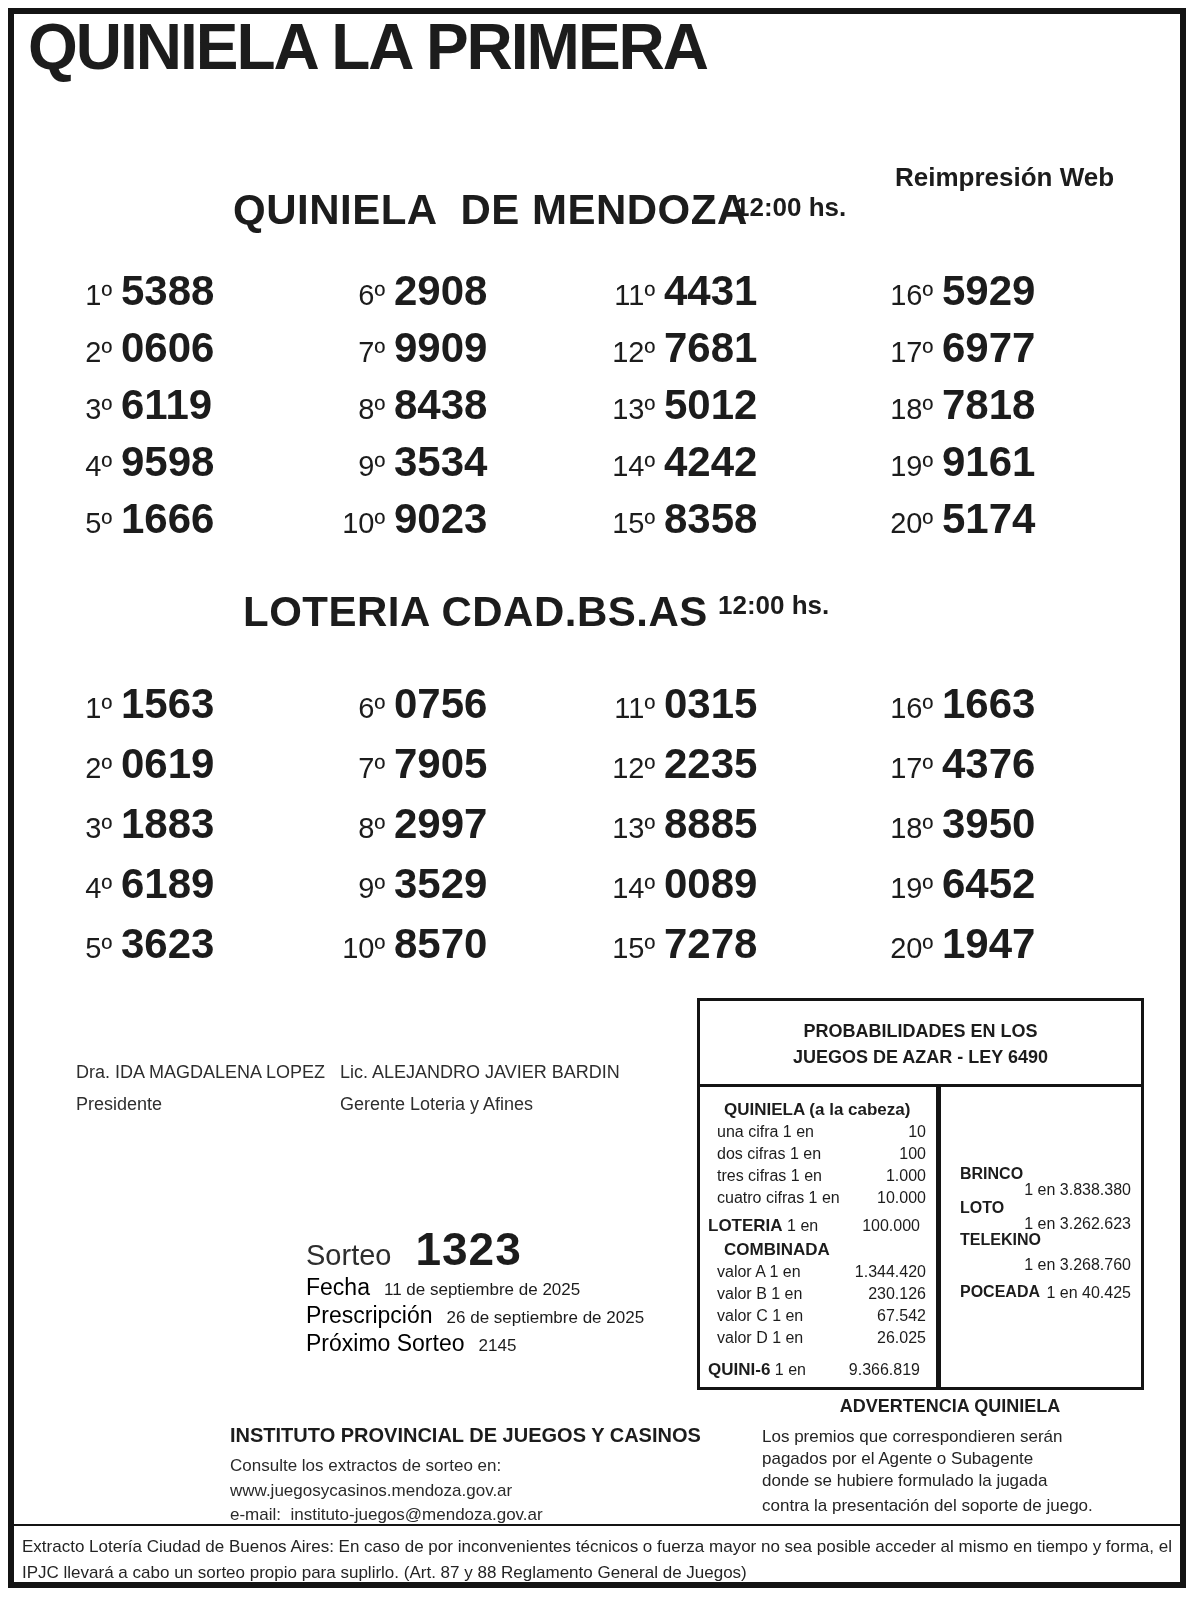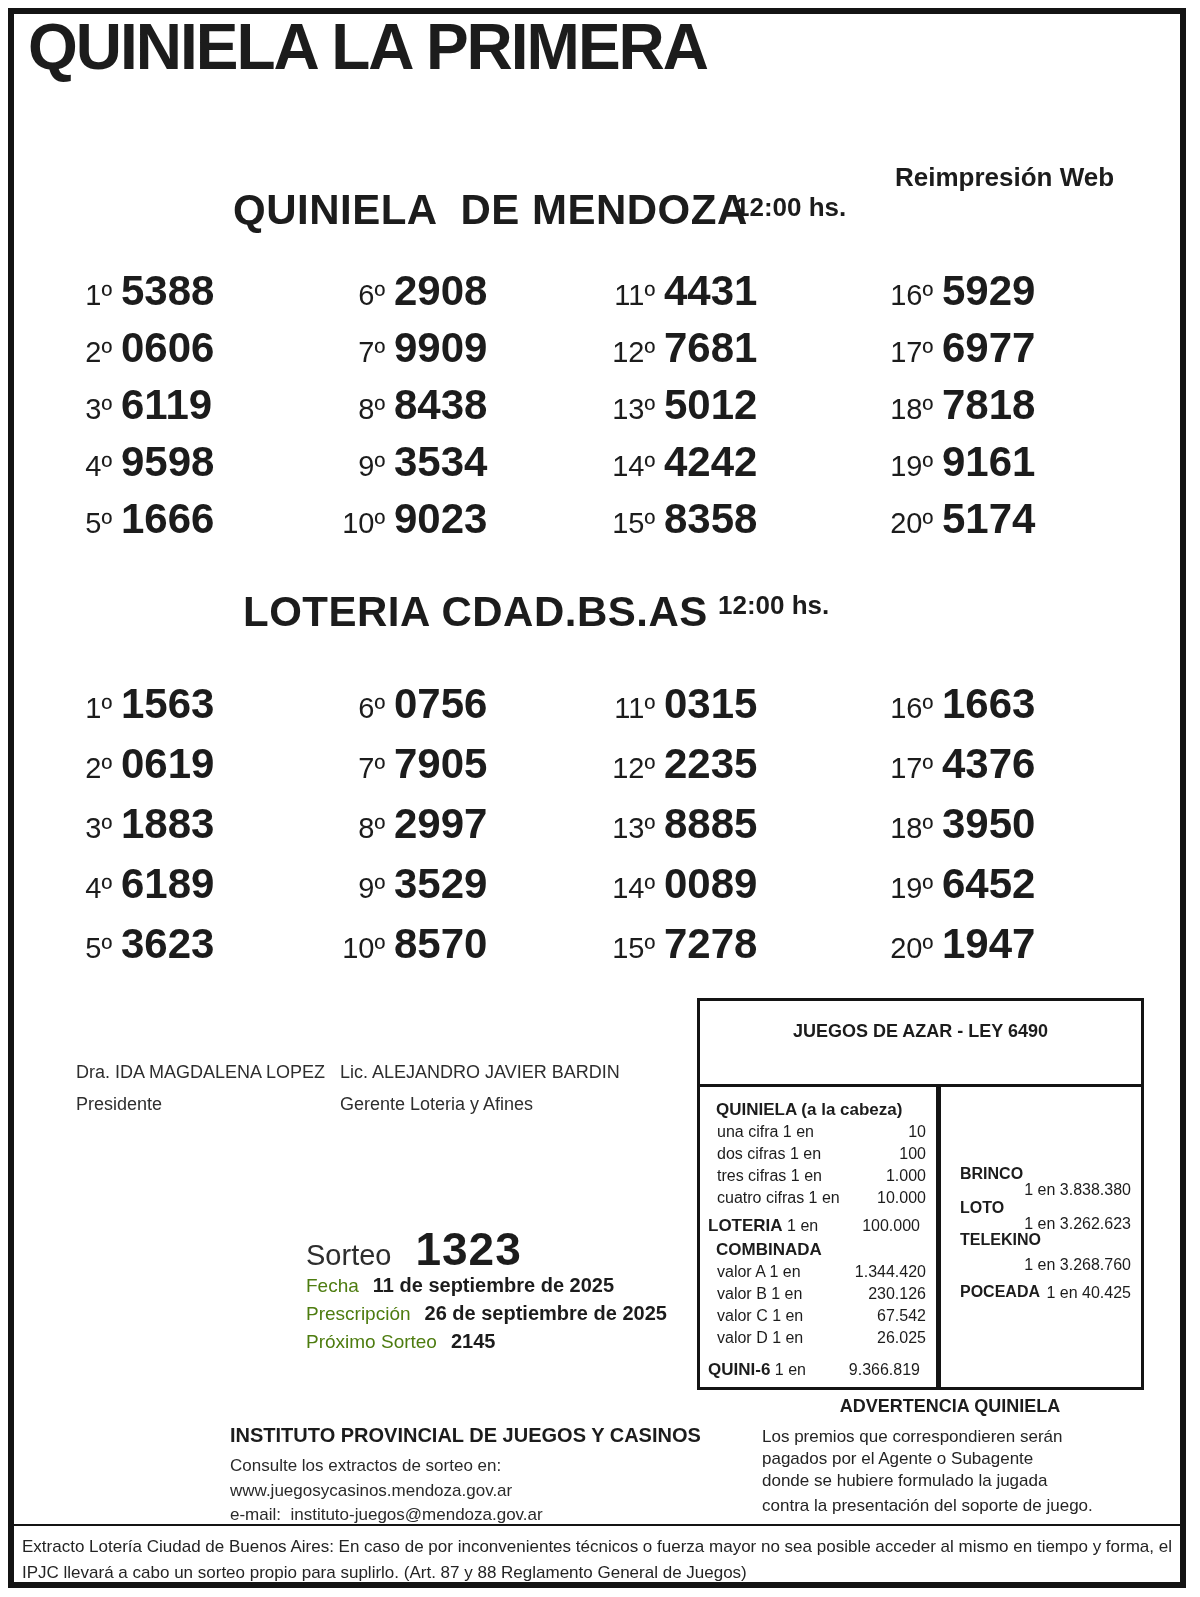--- a/index.html
+++ b/index.html
@@ -36,43 +36,43 @@
   .off-left-role{left:76px;top:1094px;}
   .off-right-name{left:340px;top:1062px;}
   .off-right-role{left:340px;top:1094px;}
 
   .prob-box{left:697px;top:998px;width:447px;height:392px;border:3px solid #141414;box-sizing:border-box;}
   .prob-head{height:86px;border-bottom:3px solid #141414;box-sizing:border-box;
     text-align:center;padding-top:17px;font-size:18px;font-weight:bold;line-height:26px;}
   .prob-body{position:absolute;left:0;top:86px;right:0;bottom:0;}
   .prob-left{position:absolute;left:0;top:0;bottom:0;width:241px;border-right:5px solid #141414;
     box-sizing:border-box;padding-top:12px;}
-  .phead{font-weight:bold;font-size:17px;line-height:22px;padding-left:16px;}
+  .phead{font-weight:bold;font-size:17px;line-height:22px;padding-left:24px;}
   .prow{display:flex;justify-content:space-between;font-size:16px;line-height:22px;
     padding-left:17px;padding-right:10px;}
   .prow.big{padding-left:8px;padding-right:16px;}
   .prow.big .bname{font-weight:bold;font-size:17px;}
   .row-loteria{margin-top:6px;}
   .head-combinada{margin-top:2px;}
   .row-quini6{margin-top:10px;}
   .prob-right{position:absolute;left:246px;right:0;top:0;bottom:0;}
   .game{position:absolute;left:14px;right:8px;height:40px;}
   .game .gname{font-weight:bold;font-size:16px;line-height:1;}
   .game .godds{position:absolute;right:2px;font-size:16px;white-space:nowrap;}
   .game:nth-child(1){top:78px;} .game:nth-child(1) .godds{top:16px;}
   .game:nth-child(2){top:112px;} .game:nth-child(2) .godds{top:16px;}
   .game:nth-child(3){top:144px;} .game:nth-child(3) .godds{top:25px;}
   .game:nth-child(4){top:196px;} .game:nth-child(4) .godds{top:1px;}
 
   .sorteo-row{left:306px;top:1222px;display:flex;align-items:baseline;}
   .sorteo-label{font-size:29px;color:#2e2e2e;}
   .sorteo-number{font-size:46px;font-weight:bold;margin-left:24px;letter-spacing:1px;}
   .info-row{display:flex;align-items:baseline;gap:14px;}
-  .info-label{font-size:19px;color:#4d7c0f;}
-  .info-value{font-size:20px;font-weight:bold;}
+  .info-label{font-size:23px;color:#000000;}
+  .info-value{font-size:17px;font-weight:normal;}
   .row-fecha{left:306px;top:1274px;}
   .row-prescripcion{left:306px;top:1302px;}
   .row-proximo{left:306px;top:1330px;}
 
   .institute{left:230px;top:1424px;}
   .institute .iname{font-size:20px;font-weight:bold;margin-bottom:7px;}
   .institute .iline{font-size:17px;line-height:24.5px;color:#2a2a2a;}
 
   .advert{left:750px;top:1396px;width:400px;}
   .advert .atitle{font-size:18px;font-weight:bold;text-align:center;margin-bottom:9px;}
@@ -261,20 +261,21 @@
     </div>
     </div>
 
   <div class="abs official off-left-name">Dra. IDA MAGDALENA LOPEZ</div>
   <div class="abs official off-left-role">Presidente</div>
   <div class="abs official off-right-name">Lic. ALEJANDRO JAVIER BARDIN</div>
   <div class="abs official off-right-role">Gerente Loteria y Afines</div>
 
   <div class="abs prob-box">
     <div class="prob-head">
+      <div>PROBABILIDADES EN LOS</div>
       <div>JUEGOS DE AZAR - LEY 6490</div>
     </div>
     <div class="prob-body">
       <div class="prob-left">
         <div class="phead">QUINIELA (a la cabeza)</div>
         <div>
             <div class="prow">
             <span>una cifra  1 en</span>
             <span>10</span>
           </div>

